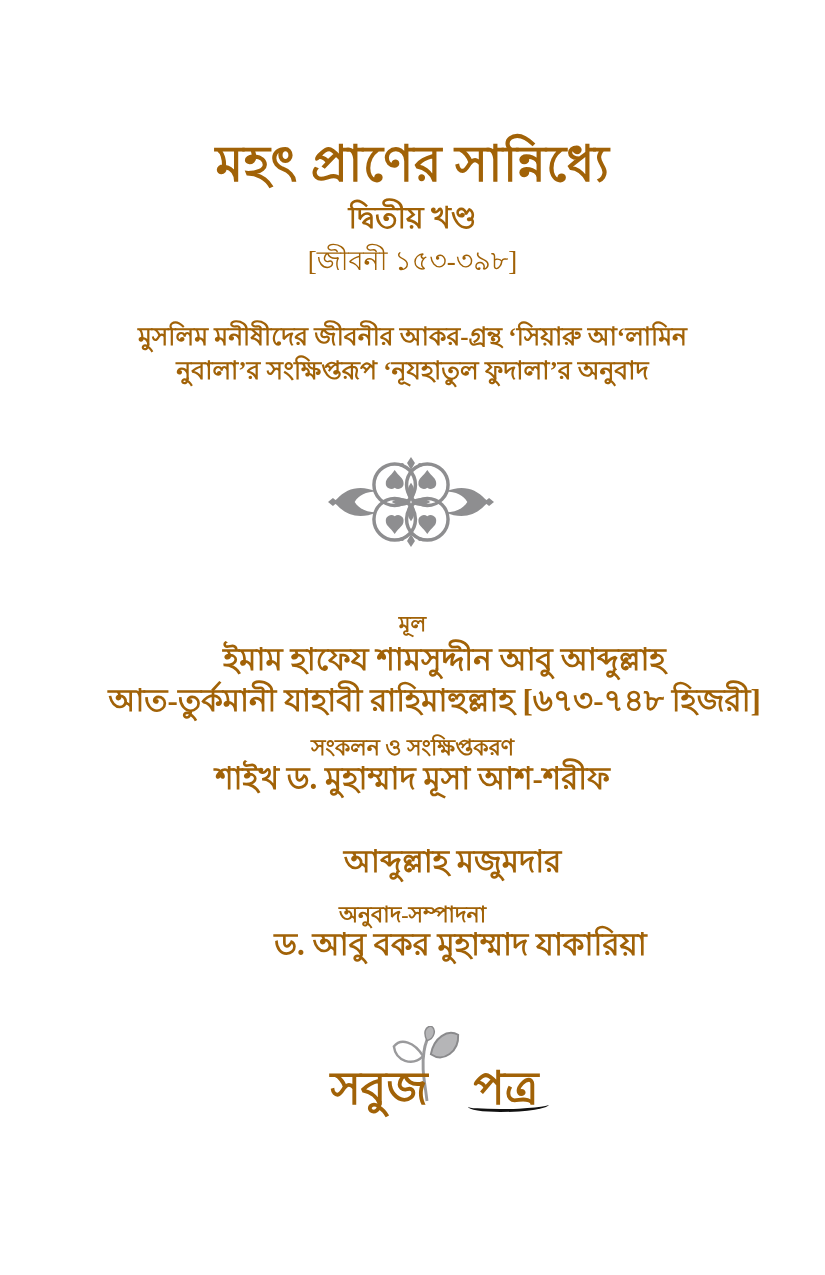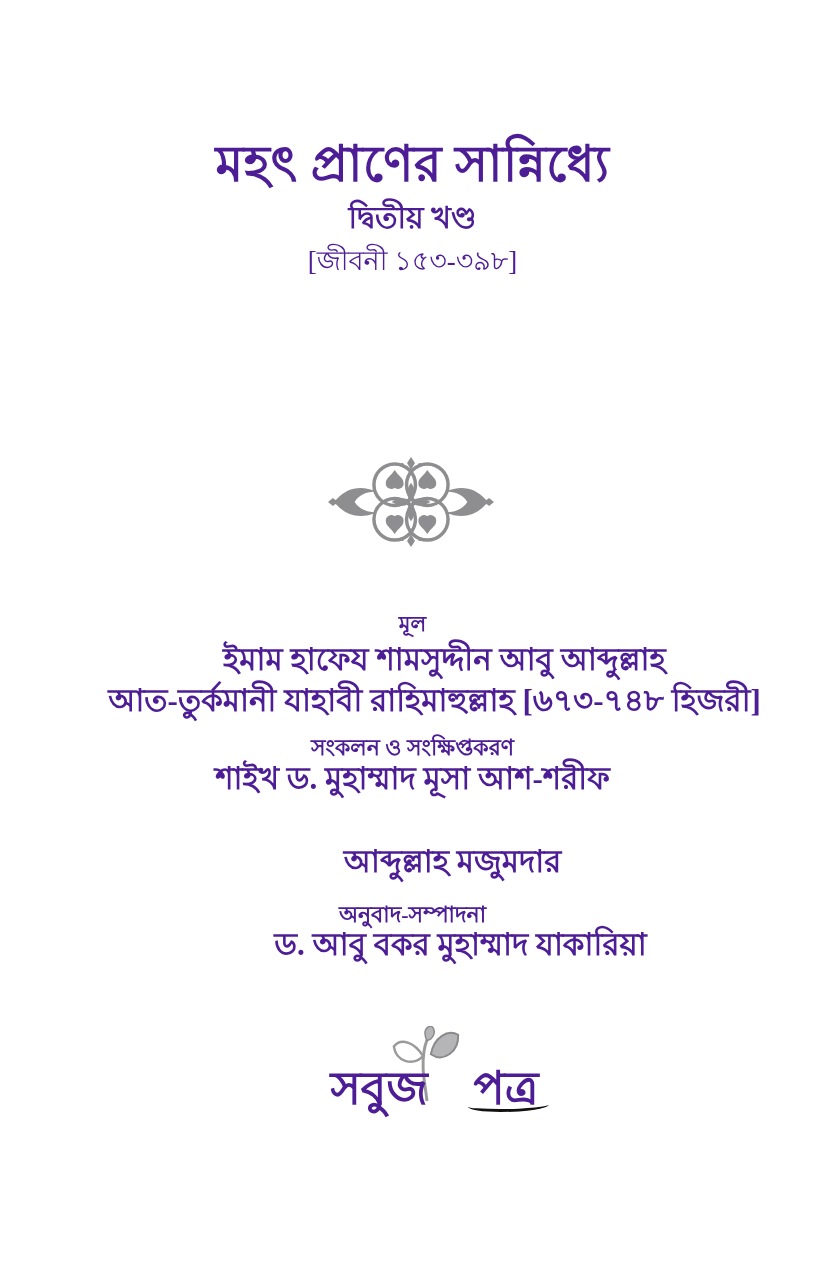--- a/index.html
+++ b/index.html
@@ -5,21 +5,21 @@
   html, body {
     margin: 0;
     padding: 0;
     background: #ffffff;
   }
   .page {
     position: relative;
     width: 825px;
     height: 1275px;
     background: #ffffff;
-    color: #4c1d95;
+    color: #a16207;
     font-family: "Liberation Serif", "DejaVu Serif", serif;
     overflow: hidden;
   }
   .centered {
     position: absolute;
     left: 0;
     width: 100%;
     text-align: center;
     white-space: nowrap;
   }
@@ -118,20 +118,24 @@
 <body>
 
 <div class="page">
 
   <div class="centered book-title">মহৎ প্রাণের সান্নিধ্যে</div>
 
   <div class="centered volume">দ্বিতীয় খণ্ড</div>
 
   <div class="centered bio-range">[জীবনী ১৫৩-৩৯৮]</div>
 
+  <div class="centered description">
+    <div>মুসলিম মনীষীদের জীবনীর আকর-গ্রন্থ ‘সিয়ারু আ‘লামিন</div>
+    <div>নুবালা’র সংক্ষিপ্তরূপ ‘নূযহাতুল ফুদালা’র অনুবাদ</div>
+  </div>
 
   <div class="ornament-wrap">
     <svg viewBox="0 0 340 210" width="168" height="104" aria-hidden="true">
       <g stroke="#8e8e90" fill="none" stroke-width="7">
         <circle cx="137" cy="70" r="42"></circle>
         <circle cx="203" cy="70" r="42"></circle>
         <circle cx="137" cy="140" r="42"></circle>
         <circle cx="203" cy="140" r="42"></circle>
       </g>
       <g fill="#8e8e90" stroke="none">

